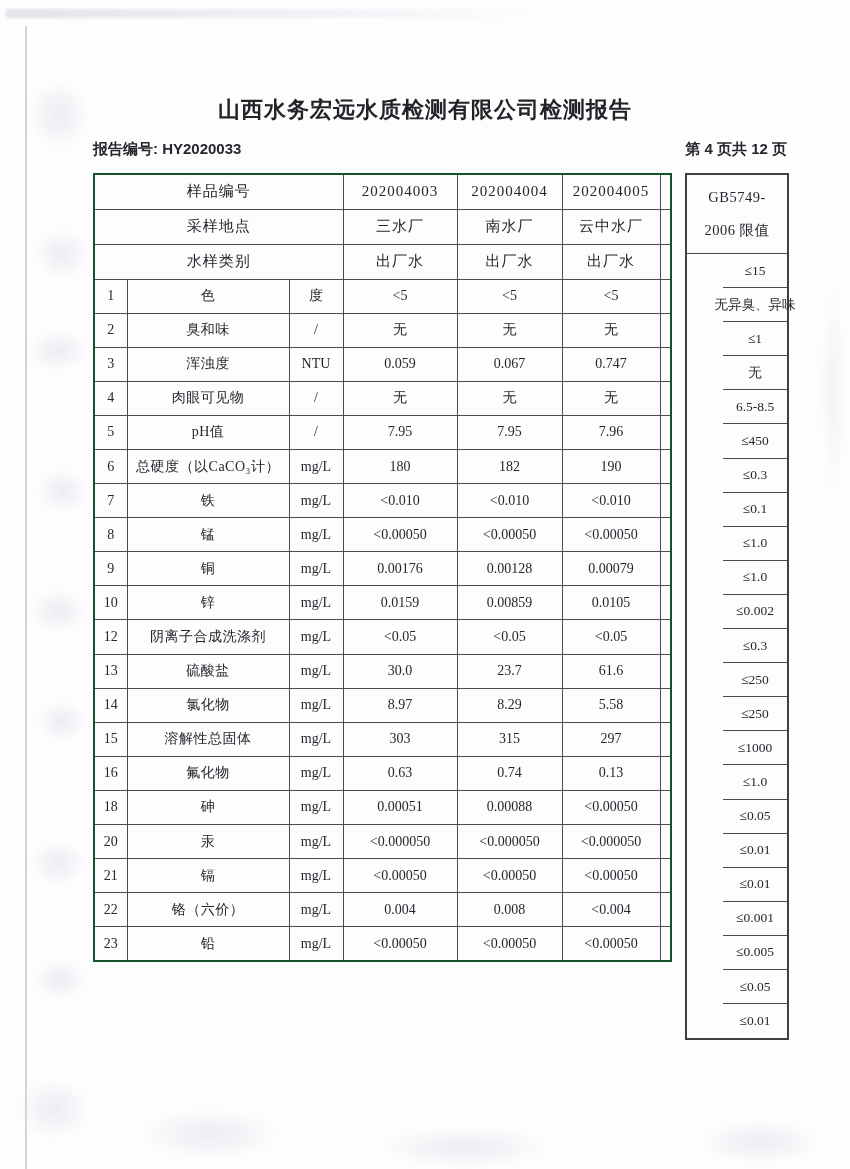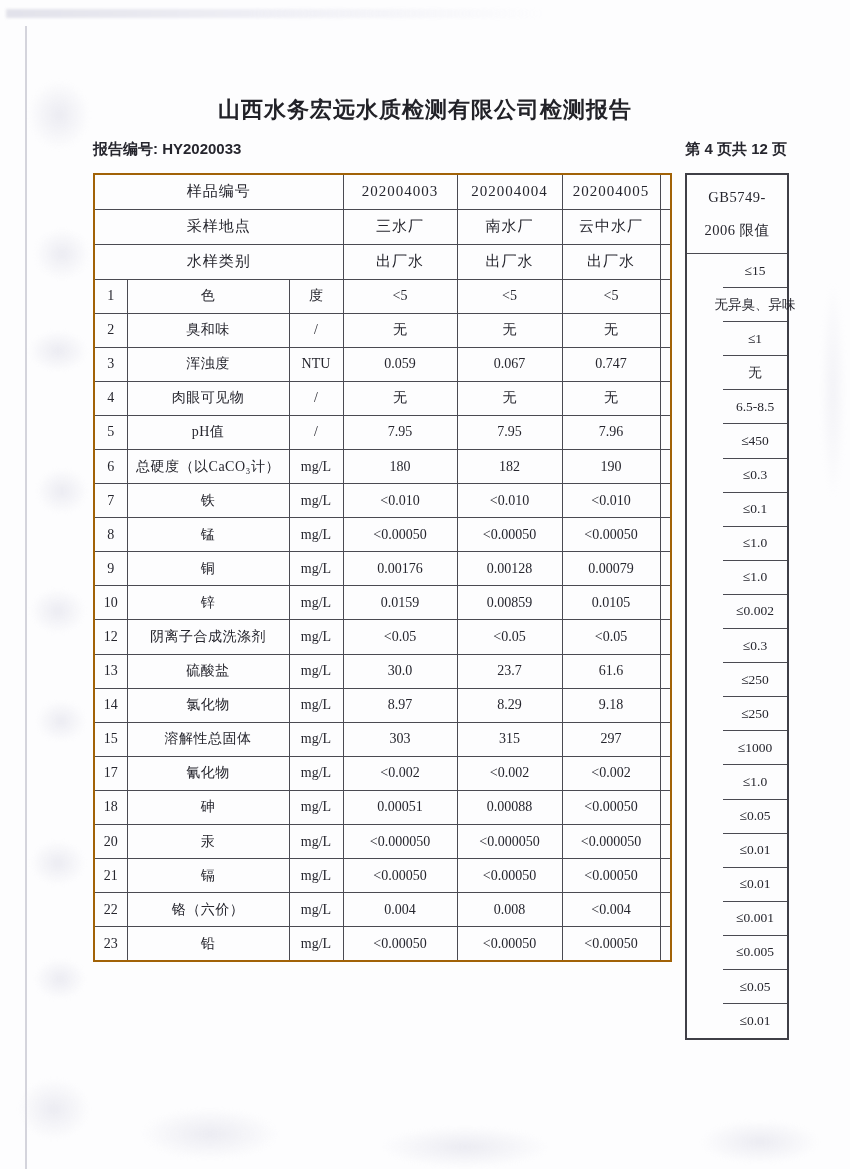--- a/index.html
+++ b/index.html
@@ -46,21 +46,21 @@
     position:absolute;top:140px;left:93px;width:694px;
     display:flex;justify-content:space-between;align-items:baseline;
     font-family:"Liberation Sans","DejaVu Sans",sans-serif;
     font-weight:bold;font-size:15px;color:#26262e;
   }
 
   
   .table-wrap{position:absolute;top:173px;left:93px;display:flex;gap:13px;align-items:flex-start;}
   table.main{
     border-collapse:collapse;table-layout:fixed;width:577px;
-    border:2px solid #a16207;
+    border:2px solid #14532d;
   }
   table.main th, table.main td{
     border:1.3px solid #4a4a52;
     padding:0;margin:0;
     text-align:center;vertical-align:middle;
     font-weight:normal;font-size:14px;color:#26262e;
     white-space:nowrap;overflow:hidden;
   }
   table.main thead tr{height:35px;}
   table.main thead th{font-size:15px;letter-spacing:1px;}
@@ -258,39 +258,39 @@
           <td>23.7</td>
           <td>61.6</td>
           <td></td>
         </tr>
         <tr>
           <td class="cell-no">14</td>
           <td class="cell-name">氯化物</td>
           <td>mg/L</td>
           <td>8.97</td>
           <td>8.29</td>
-          <td>9.18</td>
+          <td>5.58</td>
           <td></td>
         </tr>
         <tr>
           <td class="cell-no">15</td>
           <td class="cell-name">溶解性总固体</td>
           <td>mg/L</td>
           <td>303</td>
           <td>315</td>
           <td>297</td>
           <td></td>
         </tr>
         <tr>
-          <td class="cell-no">17</td>
-          <td class="cell-name">氰化物</td>
-          <td>mg/L</td>
-          <td>&lt;0.002</td>
-          <td>&lt;0.002</td>
-          <td>&lt;0.002</td>
+          <td class="cell-no">16</td>
+          <td class="cell-name">氟化物</td>
+          <td>mg/L</td>
+          <td>0.63</td>
+          <td>0.74</td>
+          <td>0.13</td>
           <td></td>
         </tr>
         <tr>
           <td class="cell-no">18</td>
           <td class="cell-name">砷</td>
           <td>mg/L</td>
           <td>0.00051</td>
           <td>0.00088</td>
           <td>&lt;0.00050</td>
           <td></td>

